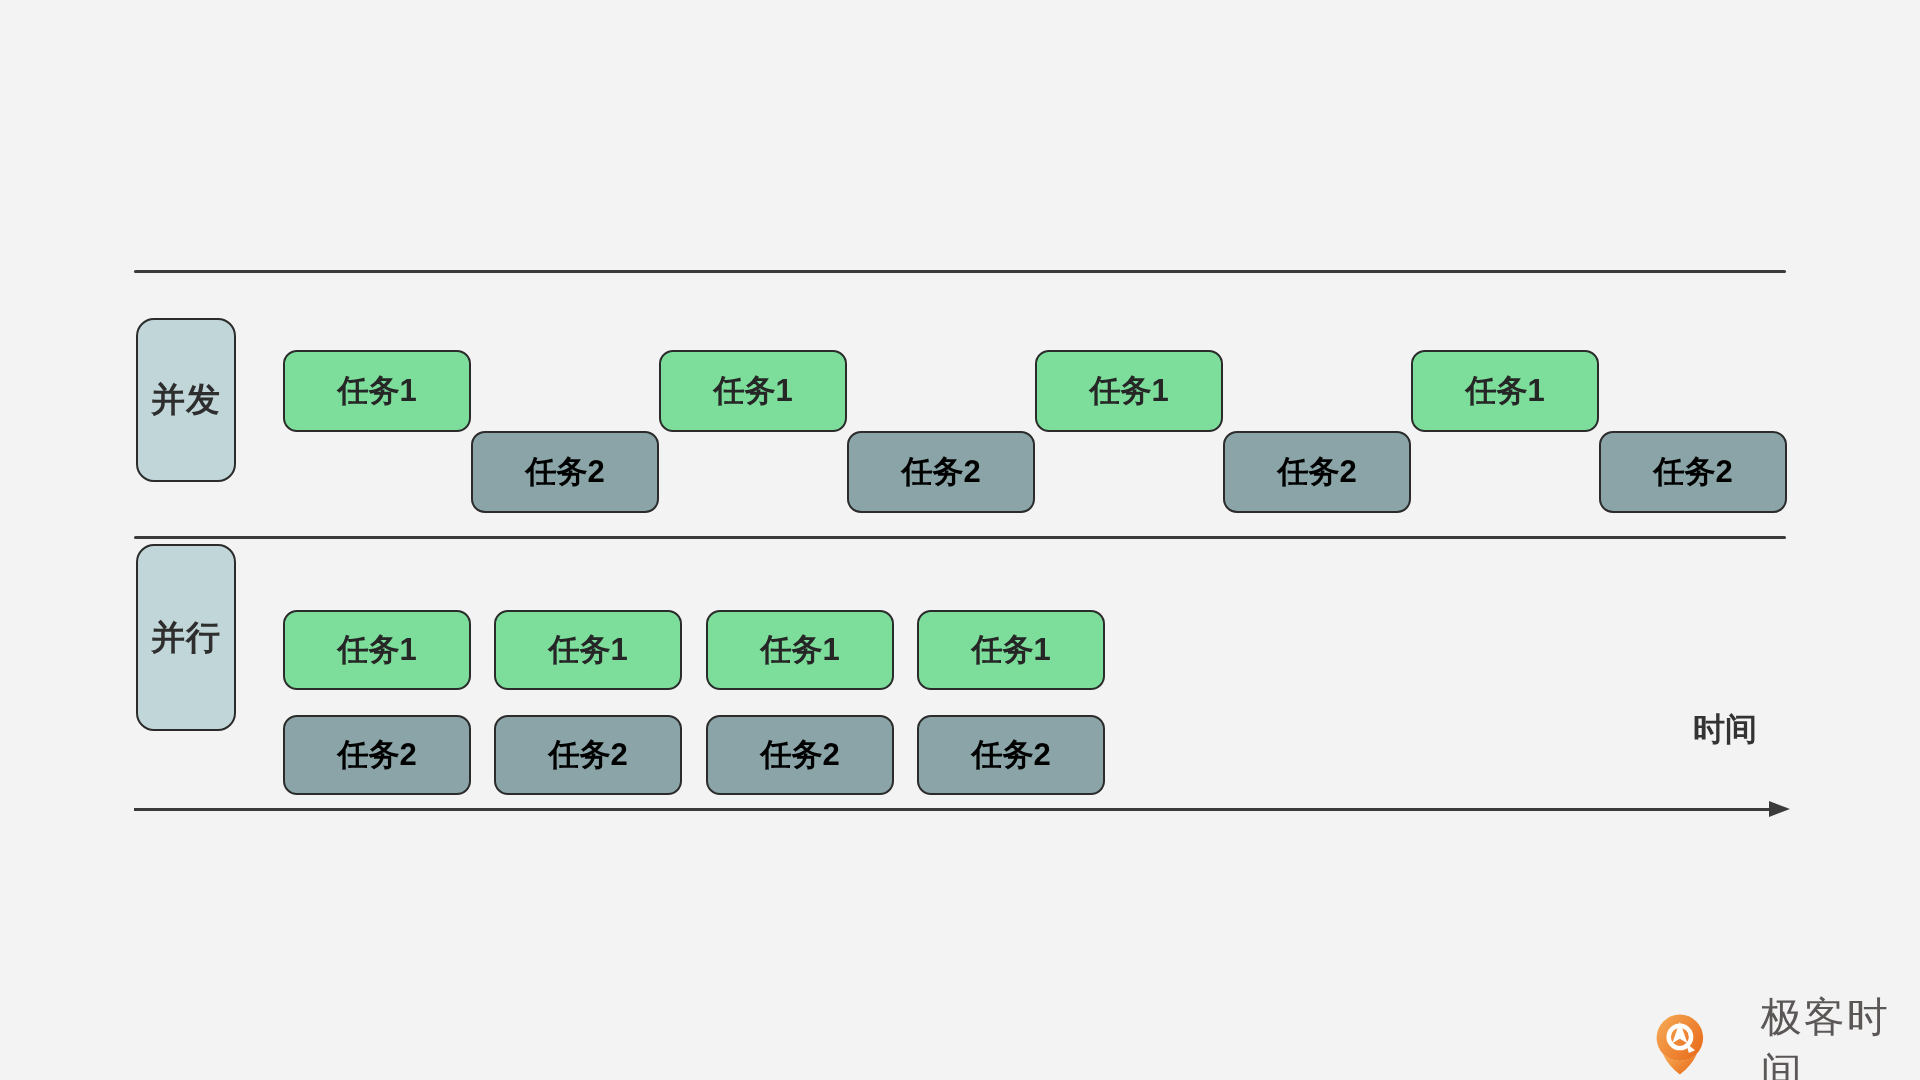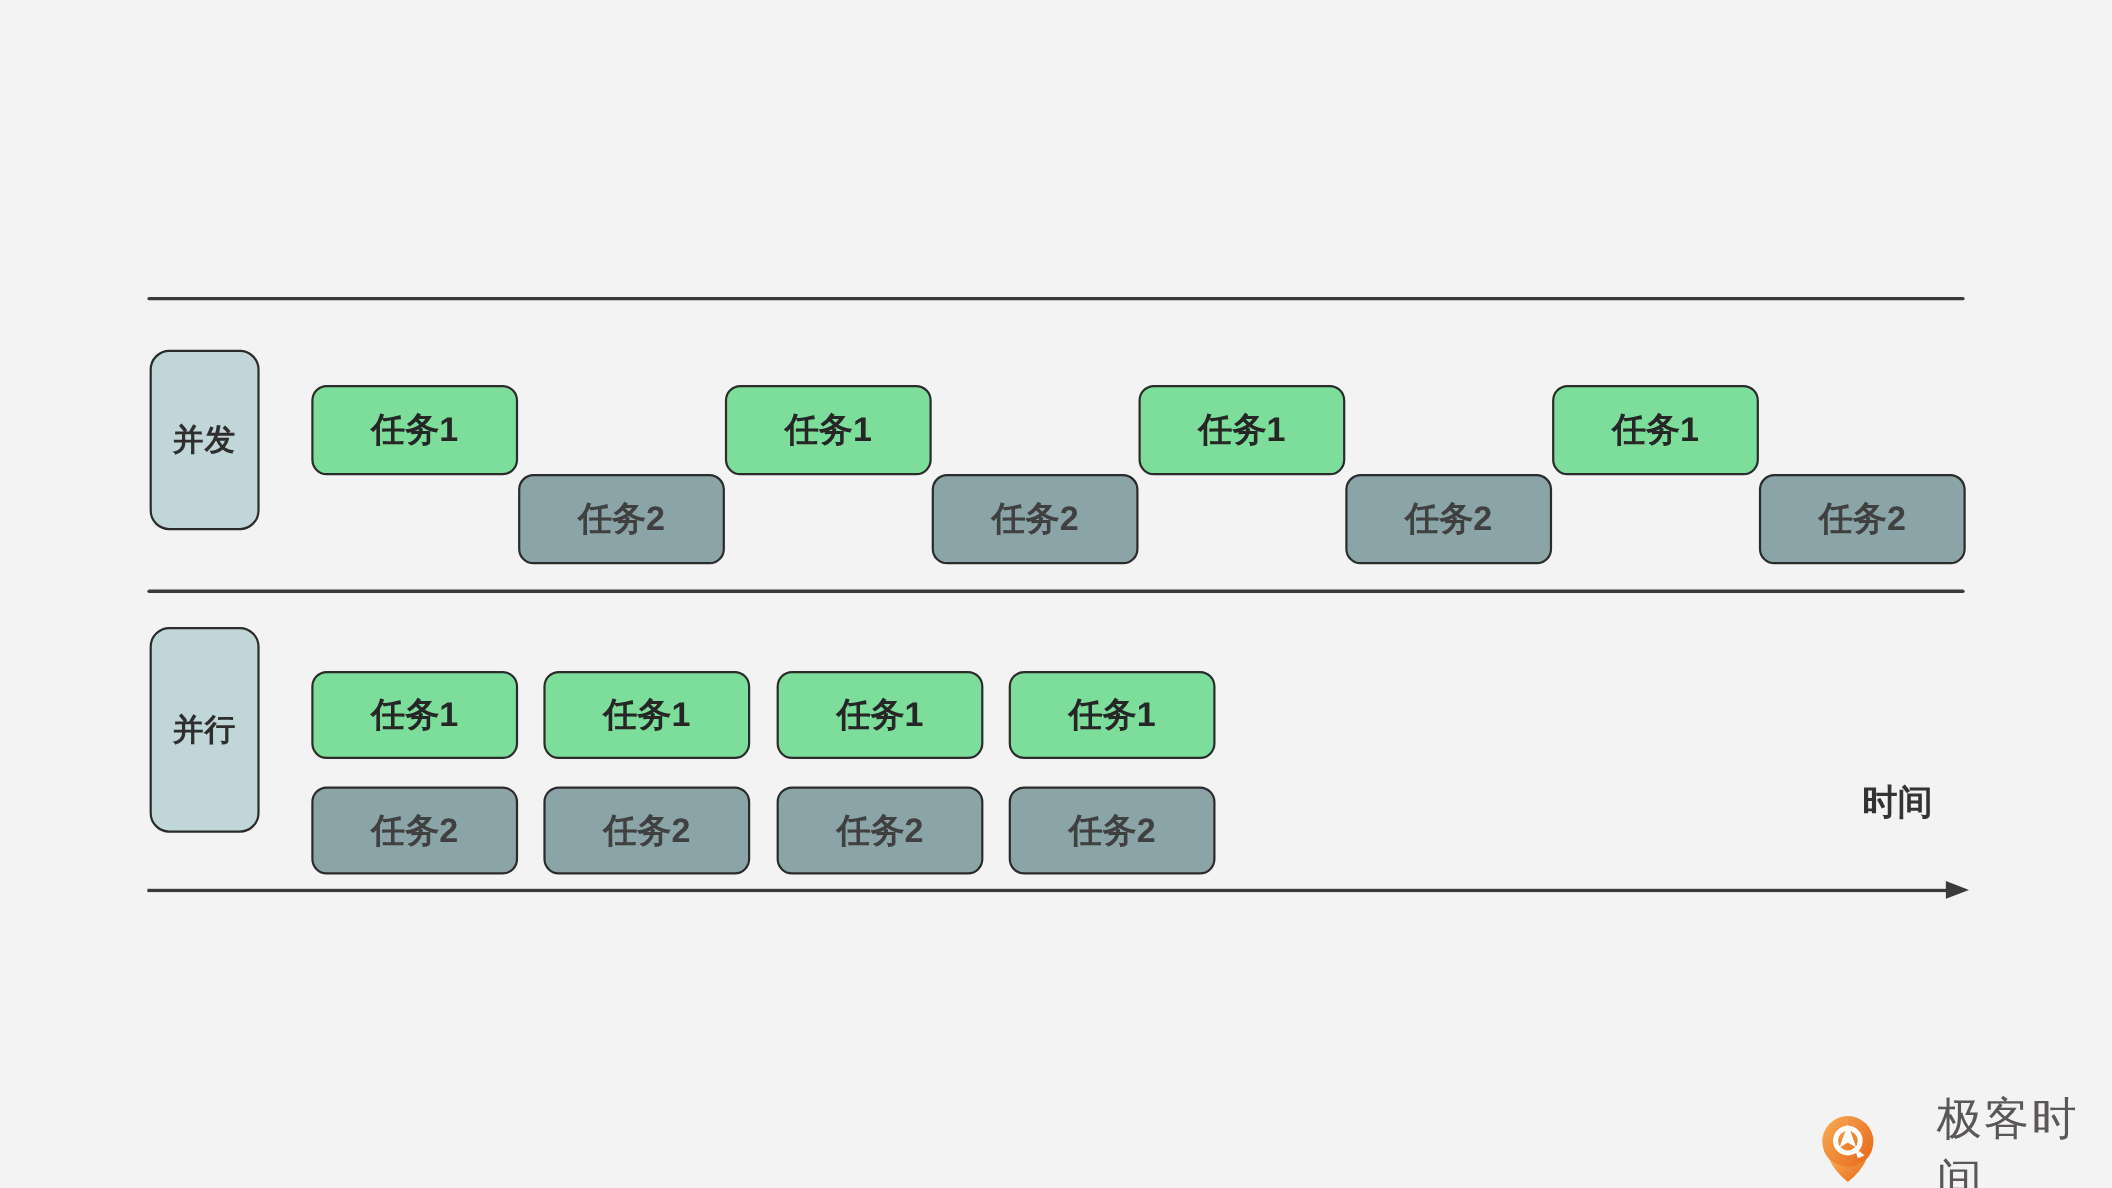--- a/index.html
+++ b/index.html
@@ -32,44 +32,44 @@
   .side-label {
     position: absolute;
     left: 136px;
     width: 100px;
     background: #c1d6d8;
     border: 2px solid #2b2b2b;
     border-radius: 18px;
     display: flex;
     align-items: center;
     justify-content: center;
-    font-size: 28px;
+    font-size: 34px;
     font-weight: 700;
     color: #2e2e2e;
     letter-spacing: 1px;
   }
   .pos-conc-label { top: 318px; height: 164px; }
-  .pos-para-label { top: 570px; height: 187px; }
+  .pos-para-label { top: 544px; height: 187px; }
 
   
   .task {
     position: absolute;
     width: 188px;
     height: 82px;
     border: 2px solid #2b2b2b;
     border-radius: 14px;
     display: flex;
     align-items: center;
     justify-content: center;
     font-size: 31px;
     font-weight: 700;
     margin-top: 32px;
   }
   .t1 { background: #7cde9a; color: #262626; }
-  .t2 { background: #8aa4a7; color: #404040; }
+  .t2 { background: #8aa4a7; color: #000000; }
 
   
   .cc0 { left: 283px; }  .cc1 { left: 471px; }
   .cc2 { left: 659px; }  .cc3 { left: 847px; }
   .cc4 { left: 1035px; } .cc5 { left: 1223px; }
   .cc6 { left: 1411px; } .cc7 { left: 1599px; }
   .rowA { top: 318px; }   
   .rowB { top: 399px; }   
 
   

